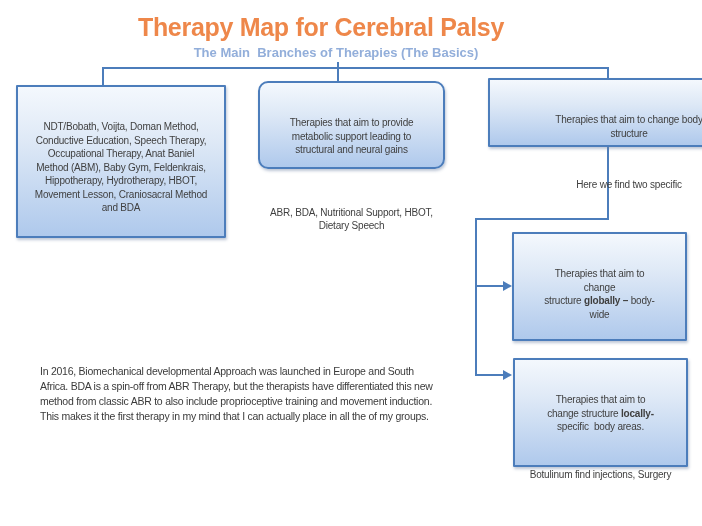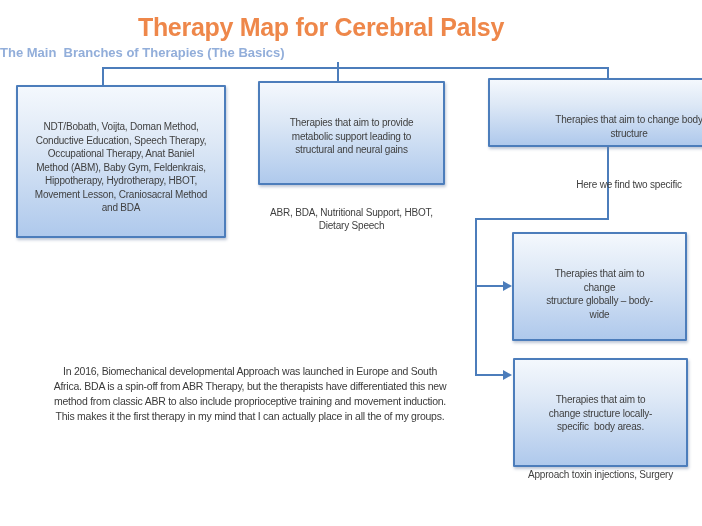--- a/index.html
+++ b/index.html
@@ -21,20 +21,21 @@
     font-size: 25px;
     font-weight: bold;
     letter-spacing: -0.3px;
     color: #ee874a;
     white-space: pre;
   }
   .subtitle {
     position: absolute;
     left: 0; top: 45px;
     width: 672px;
+    text-align: center;
     font-size: 13px;
     font-weight: bold;
     color: #92aeda;
     white-space: pre;
   }
   .connectors {
     position: absolute;
     left: 0; top: 0;
     width: 702px; height: 526px;
     pointer-events: none;
@@ -48,36 +49,35 @@
     text-align: center;
     font-size: 10px;
     line-height: 13.5px;
     letter-spacing: -0.2px;
     padding: 6px 3px 0 3px;
     white-space: pre-wrap;
     overflow: visible;
   }
   .box .heading { display: block; }
   .box .body { display: block; text-align: center; }
-  .bold { font-weight: normal; }
+  .bold { font-weight: bold; }
   .box-train-brain   { left: 16px;  top: 85px;  width: 210px; height: 153px; }
   .box-train-brain .heading { margin-bottom: 9px; }
-  .box-metabolic     { left: 258px; top: 81px;  width: 187px; height: 104px; }
+  .box-metabolic     { left: 258px; top: 81px;  width: 187px; height: 88px; border-radius: 10px; }
   .box-metabolic .heading { margin-bottom: 22px; }
   .box-change-body   { left: 488px; top: 78px;  width: 241px; height: 69px; padding-left: 44px; }
   .box-change-body .heading { margin-bottom: 11px; }
   .box-globally      { left: 512px; top: 232px; width: 175px; height: 109px; }
   .box-globally .heading { margin-bottom: 11px; }
   .box-locally       { left: 513px; top: 358px; width: 175px; height: 109px; }
   .box-locally .heading { margin-bottom: 7px; }
   .note {
     position: absolute;
-    left: 30px; top: 364px;
+    left: 40px; top: 364px;
     width: 440px;
-    text-align: center;
     font-size: 10.5px;
     line-height: 15px;
     letter-spacing: -0.25px;
     color: #3b3b3b;
     white-space: pre-wrap;
   }
 </style>
 </head>
 <body>
 
@@ -126,21 +126,21 @@
 wide</span></span>
     <span class="body">ABR, BDA  and also Osteopathy,
 Acupuncture, Trigger Point Release,
 Manual Therapy</span>
   </div>
 
   <div class="box box-locally">
     <span class="heading"><span>Therapies that aim to
 change structure </span><span class="bold">locally-</span><span>
 specific  body areas.</span></span>
-    <span class="body">Approach toxin injections, Surgery</span>
+    <span class="body">Botulinum find injections, Surgery</span>
   </div>
 
   <div class="note">In 2016, Biomechanical developmental Approach was launched in Europe and South
 Africa. BDA is a spin-off from ABR Therapy, but the therapists have differentiated this new
 method from classic ABR to also include proprioceptive training and movement induction.
 This makes it the first therapy in my mind that I can actually place in all the of my groups.</div>
 
 </div>
 
 </body></html>

